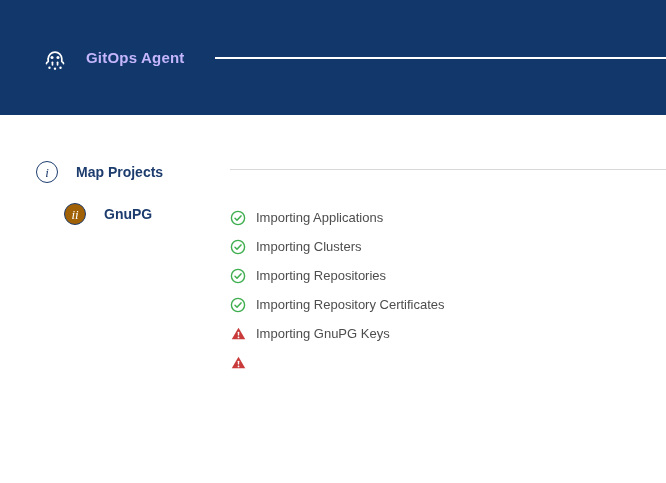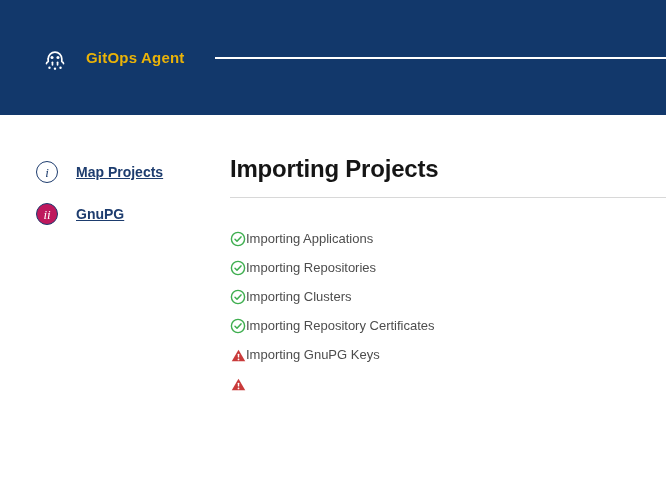--- a/index.html
+++ b/index.html
@@ -9,49 +9,49 @@
   
   .app-header {
     height: 115px;
     background: #12386b;
     display: flex;
     align-items: center;
     padding-left: 38px;
   }
   .brand { display: flex; align-items: center; gap: 14px; }
   .logo-wrap { width: 34px; height: 34px; display: flex; align-items: center; justify-content: center; }
-  .app-title { color: #eab308; font-size: 15px; font-weight: 700; letter-spacing: 0.2px; white-space: nowrap; }
+  .app-title { color: #c4b5fd; font-size: 15px; font-weight: 700; letter-spacing: 0.2px; white-space: nowrap; }
   .header-rule { flex: 1; height: 2px; background: #ffffff; margin-left: 30px; }
 
   
   .content { display: flex; padding-left: 36px; }
 
   
   .steps { width: 194px; flex-shrink: 0; padding-top: 46px; display: flex; flex-direction: column; gap: 20px; }
   .step { display: flex; align-items: center; gap: 18px; cursor: pointer; }
   .step-badge {
     width: 22px; height: 22px; border-radius: 50%;
     border: 1.5px solid #1d3c6e;
     color: #1d3c6e;
     display: flex; align-items: center; justify-content: center;
     font-family: "Liberation Serif", serif;
     font-style: italic;
     font-size: 13px; line-height: 1;
     flex-shrink: 0;
   }
-  .step[data-status="active"] .step-badge { background: #be185d; color: #ffffff; }
-  .step-label { color: #1d3c6e; font-size: 14px; font-weight: 700; text-decoration: underline; }
+  .step[data-status="active"] .step-badge { background: #a16207; color: #ffffff; margin-left: 28px; }
+  .step-label { color: #1d3c6e; font-size: 14px; font-weight: 700; }
 
   
   .main-panel { flex: 1; padding-top: 40px; }
   .page-title { color: #151515; font-size: 24px; font-weight: 700; letter-spacing: -0.2px; }
   .title-rule { border: none; height: 1px; background: #d8d8d8; margin-top: 14px; }
 
   .status-list { margin-top: 33px; display: flex; flex-direction: column; }
-  .status-row { display: flex; align-items: flex-start; height: 29px; }
+  .status-row { display: flex; align-items: center; gap: 10px; height: 29px; }
   .status-icon { width: 16px; height: 16px; display: none; align-items: center; justify-content: center; flex-shrink: 0; }
   .status-row[data-status="success"] .status-icon.success { display: inline-flex; }
   .status-row[data-status="error"]   .status-icon.error   { display: inline-flex; }
   .row-label { color: #4d4d4d; font-size: 13px; }
 </style>
 </head>
 <body>
 
 <header class="app-header">
   <div class="brand">
@@ -88,21 +88,20 @@
     </div>
     <div class="step" data-status="active">
       <span class="step-badge">
         <span>ii</span>
       </span>
       <span class="step-label">GnuPG</span>
     </div>
   </aside>
 
   <main class="main-panel">
-    <h1 class="page-title">Importing Projects</h1>
     <hr class="title-rule">
 
     <div class="status-list">
 
       <div class="status-row" data-status="success">
         <span class="status-icon success">
           <svg viewBox="0 0 16 16" width="16" height="16">
               <circle cx="8" cy="8" r="6.6" fill="none" stroke="#3eae4f" stroke-width="1.4"></circle>
               <path d="M5 8.3 l2 2 l4 -4.4" fill="none" stroke="#3eae4f" stroke-width="1.5" stroke-linecap="round" stroke-linejoin="round"></path>
             </svg>
@@ -112,32 +111,32 @@
       </div>
 
       <div class="status-row" data-status="success">
         <span class="status-icon success">
           <svg viewBox="0 0 16 16" width="16" height="16">
               <circle cx="8" cy="8" r="6.6" fill="none" stroke="#3eae4f" stroke-width="1.4"></circle>
               <path d="M5 8.3 l2 2 l4 -4.4" fill="none" stroke="#3eae4f" stroke-width="1.5" stroke-linecap="round" stroke-linejoin="round"></path>
             </svg>
         </span>
 
-        <span class="row-label">Importing Repositories</span>
+        <span class="row-label">Importing Clusters</span>
       </div>
 
       <div class="status-row" data-status="success">
         <span class="status-icon success">
           <svg viewBox="0 0 16 16" width="16" height="16">
               <circle cx="8" cy="8" r="6.6" fill="none" stroke="#3eae4f" stroke-width="1.4"></circle>
               <path d="M5 8.3 l2 2 l4 -4.4" fill="none" stroke="#3eae4f" stroke-width="1.5" stroke-linecap="round" stroke-linejoin="round"></path>
             </svg>
         </span>
 
-        <span class="row-label">Importing Clusters</span>
+        <span class="row-label">Importing Repositories</span>
       </div>
 
       <div class="status-row" data-status="success">
         <span class="status-icon success">
           <svg viewBox="0 0 16 16" width="16" height="16">
               <circle cx="8" cy="8" r="6.6" fill="none" stroke="#3eae4f" stroke-width="1.4"></circle>
               <path d="M5 8.3 l2 2 l4 -4.4" fill="none" stroke="#3eae4f" stroke-width="1.5" stroke-linecap="round" stroke-linejoin="round"></path>
             </svg>
         </span>
 

